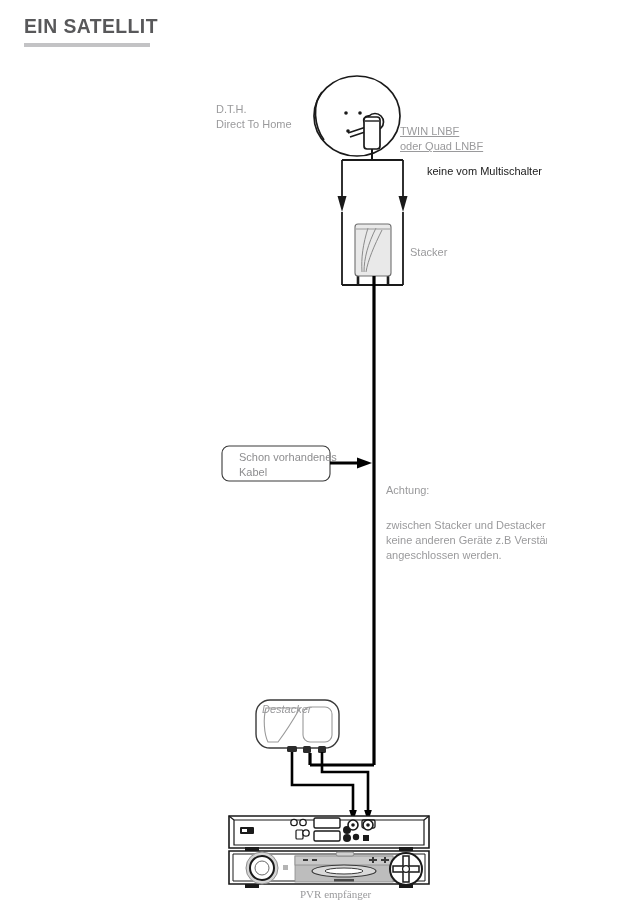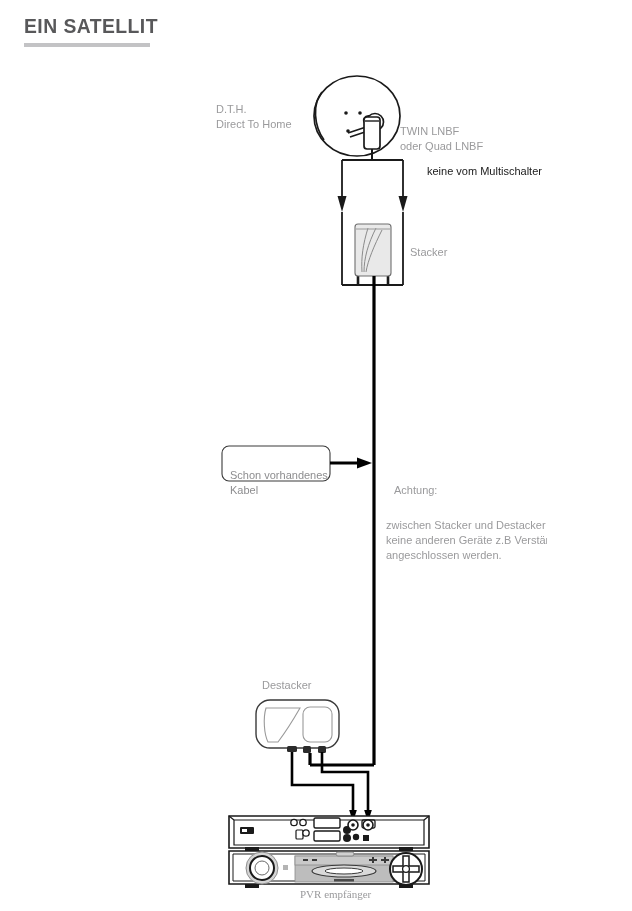--- a/index.html
+++ b/index.html
@@ -53,27 +53,27 @@
     color: #9a9a9c;
     font-size: 11px;
     line-height: 15px;
     white-space: pre;
     font-family: "Liberation Sans", sans-serif;
   }
   .lbl.dark {
     color: #1a1a1a;
   }
   #lbl-dth      { left: 216px; top: 102px; }
-  #lbl-lnbf     { left: 400px; top: 124px; }
+  #lbl-lnbf     { left: 400px; top: 124px; text-decoration: underline; }
   #lbl-multi    { left: 427px; top: 164px; }
   #lbl-stacker  { left: 410px; top: 238px; margin-top: 7px; }
-  #lbl-kabel    { left: 230px; top: 450px; width: 104px; color:#8d8d8f;margin-top:18px; }
-  #lbl-achtung  { left: 394px; top: 483px; }
+  #lbl-kabel    { left: 239px; top: 450px; width: 104px; color:#8d8d8f; }
+  #lbl-achtung  { left: 386px; top: 483px; }
   #lbl-warn     { left: 386px; top: 518px; }
-  #lbl-destack  { left: 262px; top: 678px; }
+  #lbl-destack  { left: 262px; top: 702px; font-style: italic; }
   #lbl-pvr      { left: 300px; top: 887px; font-family: Liberation Serif, serif; }
 </style>
 </head>
 <body>
 
 <div id="page">
 
   <div id="header-title">EIN SATELLIT</div>
   <div id="header-rule"></div>
 

